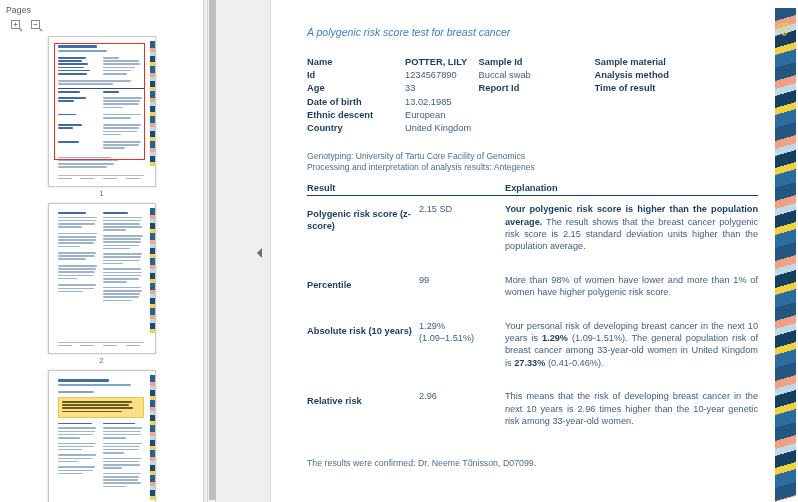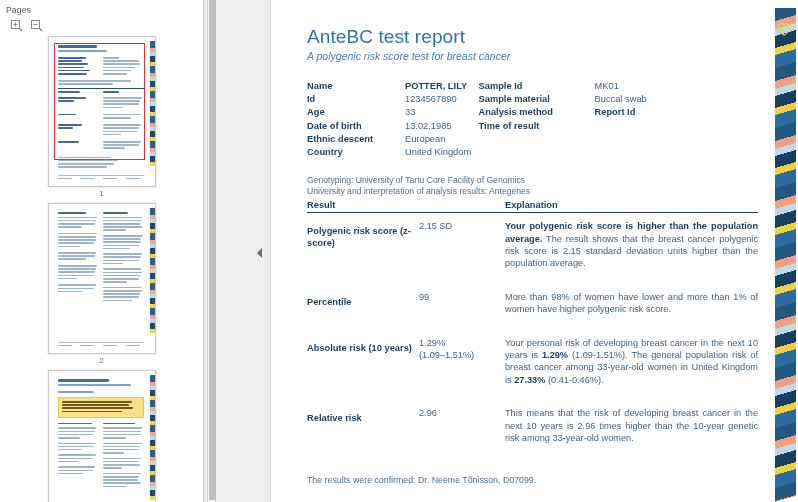--- a/index.html
+++ b/index.html
@@ -148,21 +148,21 @@
   .info-grid {
     display:flex; gap: 0px; margin-bottom: 16px;
   }
   .info-col { display: grid; grid-template-columns: auto auto; column-gap: 6px; row-gap: 0px; align-content:start; }
   .info-col.left { width: 178px; grid-template-columns: 92px auto; }
   .info-col.right { width: 290px; grid-template-columns: 110px auto; }
   .info-k { font-size: 9.3px; font-weight: bold; color: #1a3c5e; line-height: 13.2px; white-space: nowrap;}
   .info-v { font-size: 9.3px; color: #3f5f7d; line-height: 13.2px; white-space: nowrap;}
 
   .geno {
-    font-size: 8.6px; color: #4d6d8b; line-height: 11px; margin-bottom: 3px;
+    font-size: 8.6px; color: #4d6d8b; line-height: 11px; margin-bottom: 10px;
   }
 
   table.results { width: 100%; border-collapse: collapse; table-layout: fixed; }
   table.results th {
     text-align: left; font-size: 9.3px; color:#1a3c5e; font-weight:bold;
     border-bottom: 1px solid #1a3c5e; padding: 0 0 2px 0;
   }
   table.results th.c1 { width: 112px; }
   table.results th.c2 { width: 86px; }
   table.results th.c3 { width: auto; }
@@ -480,21 +480,20 @@
       <div class="thumbgrip"></div>
     </div>
     <div class="collapse-btn">
       <div class="arrow"></div>
     </div>
   </div>
 
   <div class="doc-area">
     <div class="page">
 
-      <div class="report-title">AnteBC test report</div>
       <div class="report-sub">A polygenic risk score test for breast cancer</div>
 
       <div class="info-grid">
         <div class="info-col left">
           <div class="info-k">Name</div>
           <div class="info-v" style="font-weight:bold;color:#1a3c5e">POTTER, LILY</div>
           <div class="info-k">Id</div>
           <div class="info-v">1234567890</div>
           <div class="info-k">Age</div>
           <div class="info-v">33</div>
@@ -502,32 +501,31 @@
           <div class="info-v">13.02.1985</div>
           <div class="info-k">Ethnic descent</div>
           <div class="info-v">European</div>
           <div class="info-k">Country</div>
           <div class="info-v">United Kingdom</div>
         </div>
         <div class="info-col right">
           <div class="info-k"></div>
           <div class="info-v"></div>
           <div class="info-k">Sample Id</div>
-          <div class="info-v">MK01</div>
           <div class="info-k">Sample material</div>
           <div class="info-v">Buccal swab</div>
           <div class="info-k">Analysis method</div>
           <div class="info-k">Report Id</div>
           <div class="info-k">Time of result</div>
         </div>
       </div>
 
       <div class="geno">
         <div>Genotyping: University of Tartu Core Facility of Genomics</div>
-        <div>University and interpretation of analysis results: Antegenes</div>
+        <div>Processing and interpretation of analysis results: Antegenes</div>
       </div>
 
       <table class="results">
         <thead>
           <tr>
             <th class="c1">Result</th>
             <th class="c2"></th>
             <th class="c3">Explanation</th>
           </tr>
         </thead>

